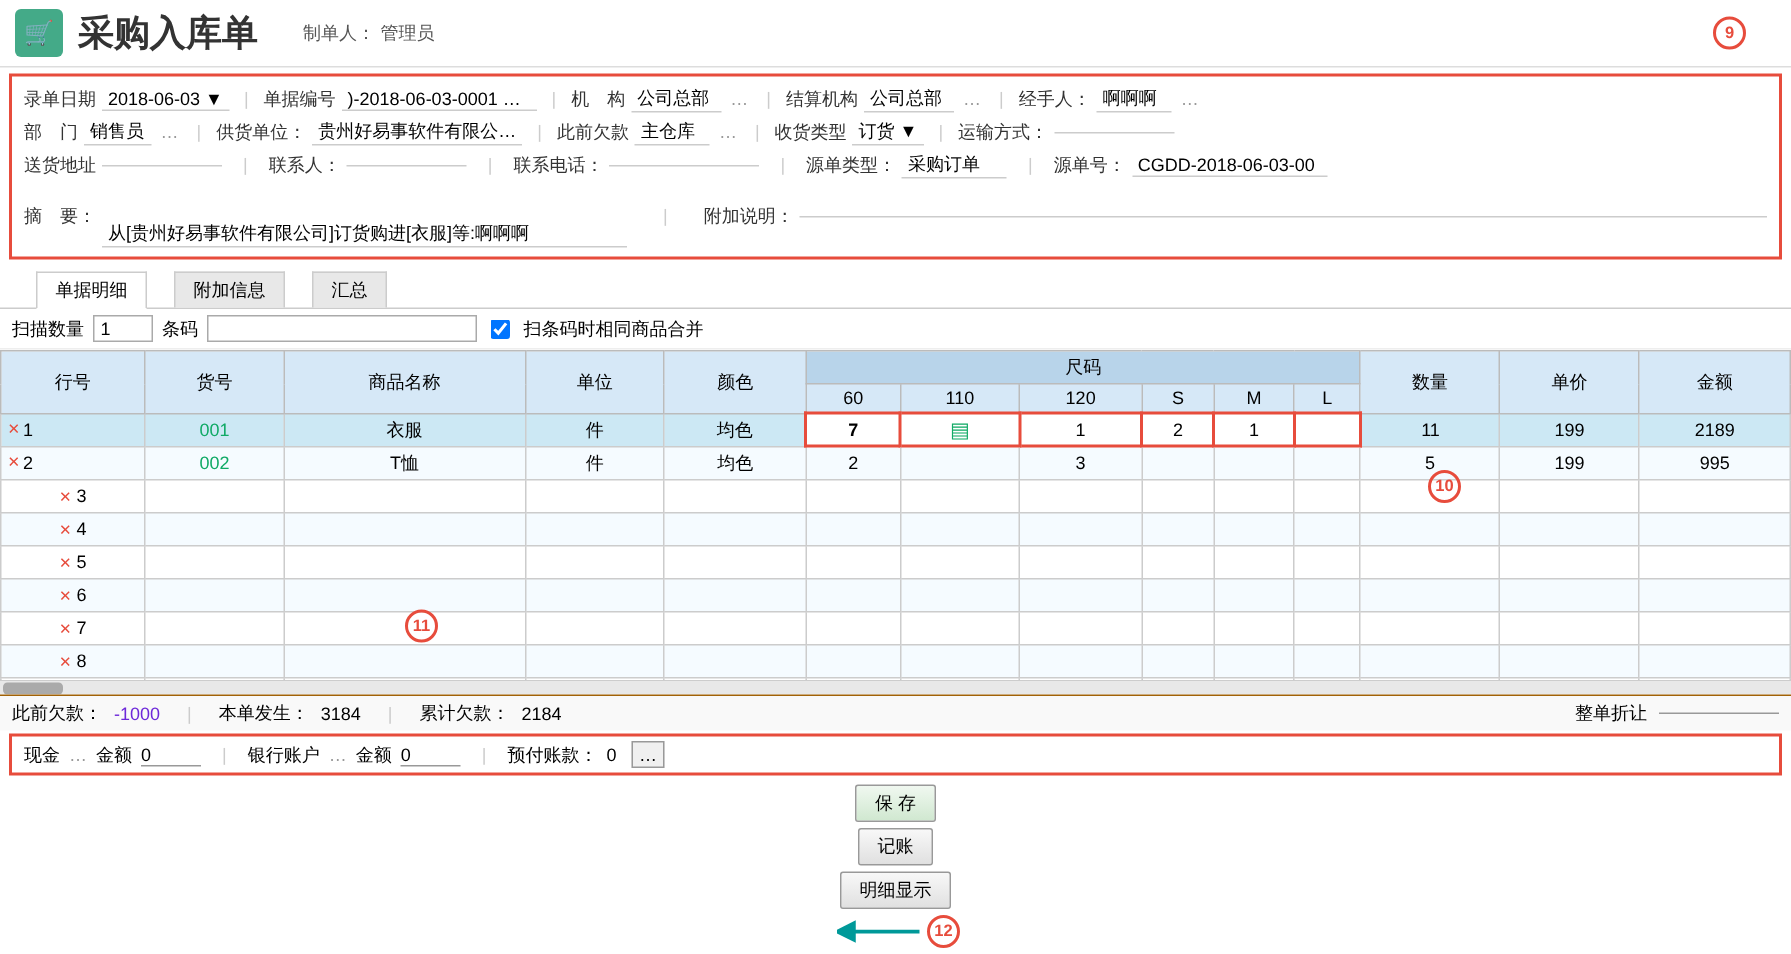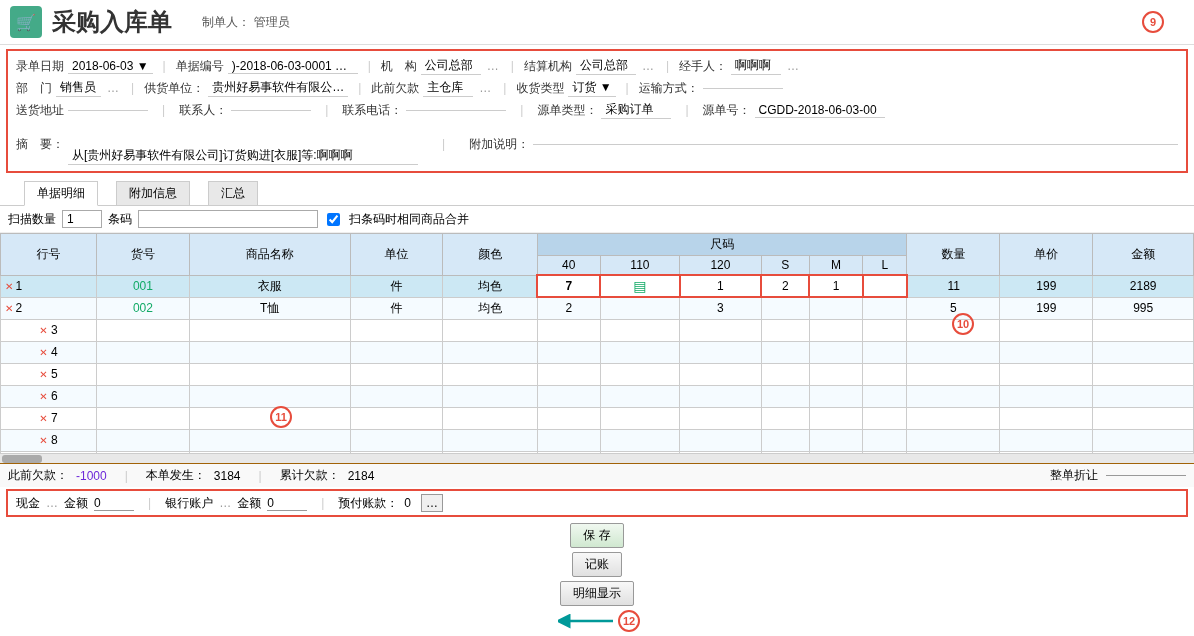--- a/index.html
+++ b/index.html
@@ -170,21 +170,21 @@
           <th rowspan="2">货号</th>
           <th rowspan="2">商品名称</th>
           <th rowspan="2">单位</th>
           <th rowspan="2">颜色</th>
           <th colspan="6" style="background:#b8d4ea;">尺码</th>
           <th rowspan="2">数量</th>
           <th rowspan="2">单价</th>
           <th rowspan="2">金额</th>
         </tr>
         <tr>
-          <th>40</th>
+          <th>60</th>
           <th>110</th>
           <th>120</th>
           <th>S</th>
           <th>M</th>
           <th>L</th>
         </tr>
       </thead>
       <tbody>
 
         <tr style="background:#cce8f4;">

